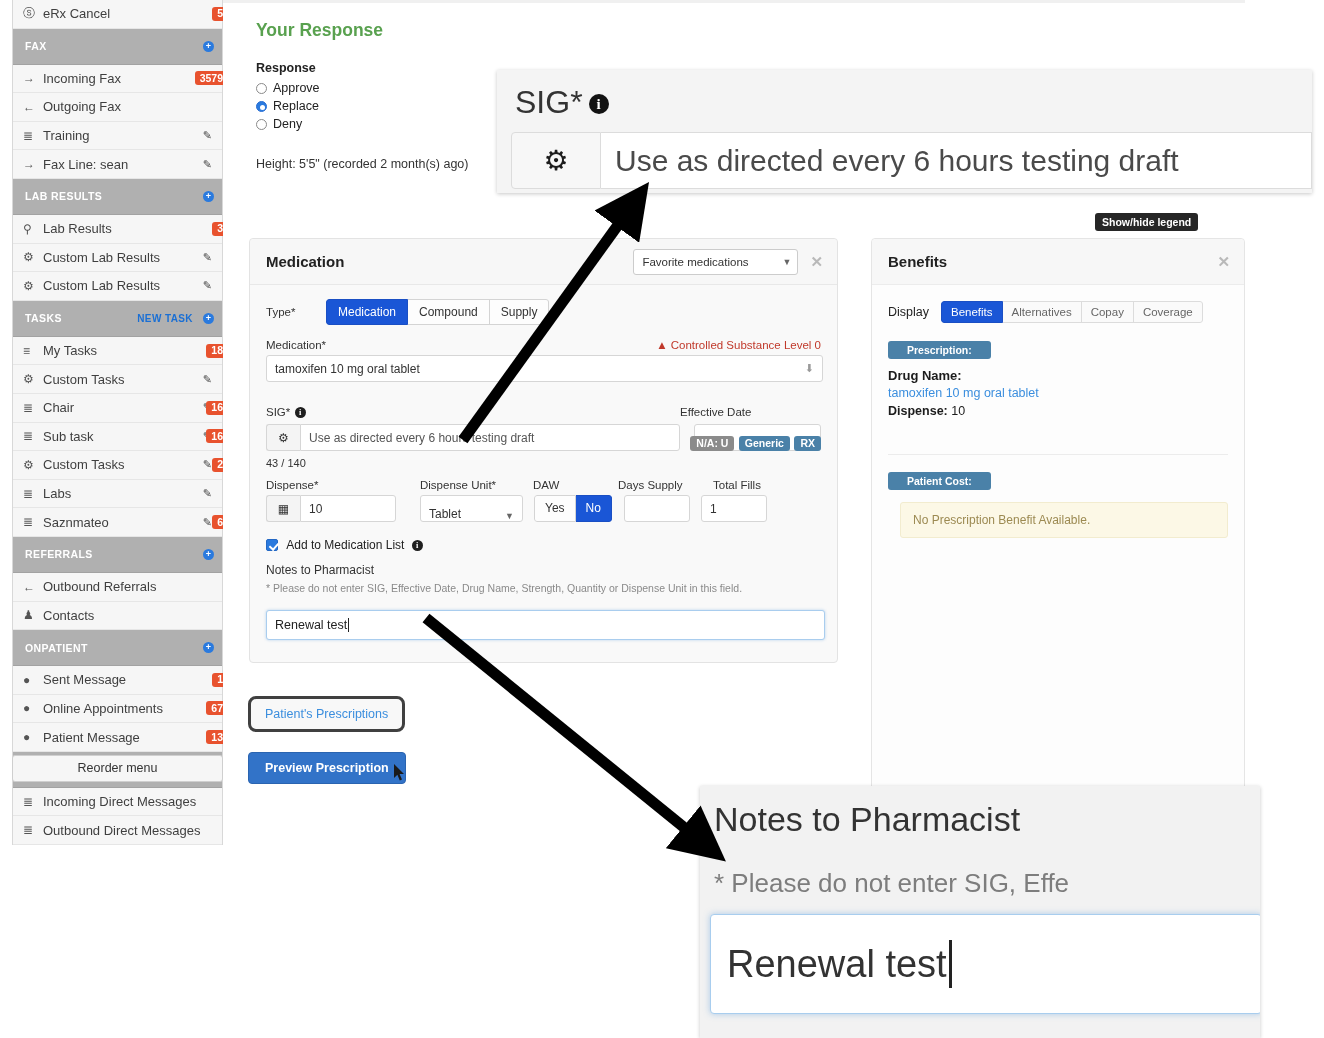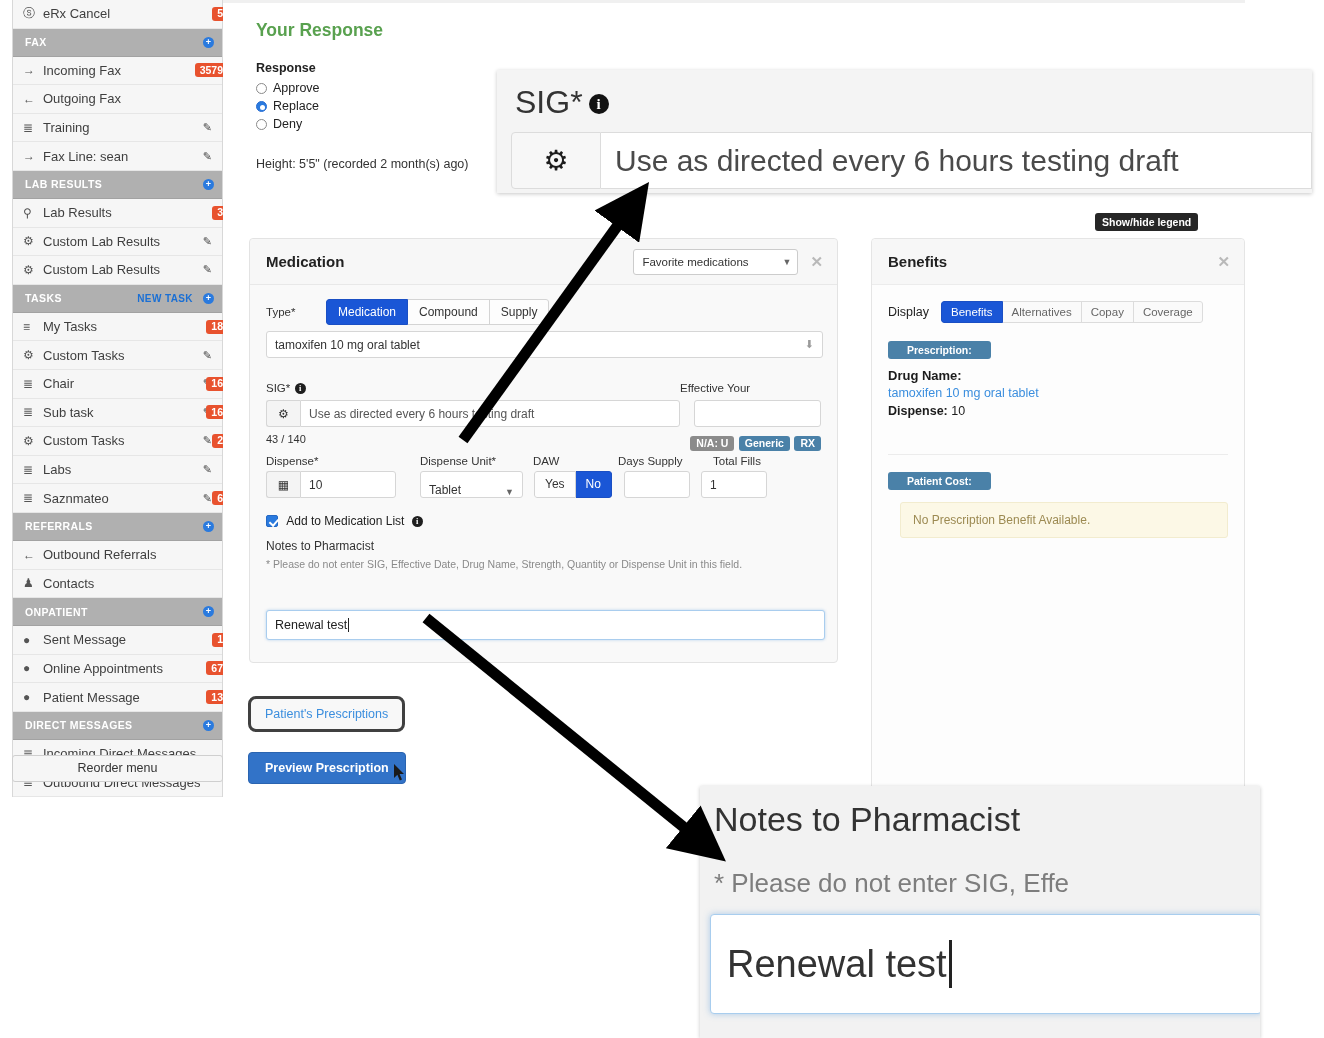--- a/index.html
+++ b/index.html
@@ -30,21 +30,21 @@
     white-space: nowrap;
   }
   .side-row .ico {
     width: 15px; display:inline-block; text-align:left;
     font-size: 12px; color:#555; margin-right: 5px; flex:0 0 auto;
   }
   .side-row .lbl { flex: 1 1 auto; overflow: hidden; }
   .side-row .pencil { color:#4a4a4a; font-size: 11px; margin-right: 2px; }
   .side-head {
     position: relative;
-    height: 28px;
+    height: 36px;
     display:flex; align-items:center; justify-content:space-between;
     background: #b0b0b0; color: #ffffff;
     font-size: 10.5px; font-weight: bold; letter-spacing: .4px;
     padding: 0 8px 0 12px;
     border-bottom: 1px solid #a2a2a2;
   }
   .side-head .newtask { color:#1a6fd4; font-size:10px; font-weight:bold; margin-left:auto; margin-right:10px; }
   .plus-circle {
     width: 11px; height: 11px; border-radius: 50%;
     background: #2a7ade; color:#fff; font-size: 9px; line-height: 11px;
@@ -415,39 +415,46 @@
 
         <div style="display:flex;align-items:center;height:30px;">
           <span class="fld-label" style="width:60px;">Type*</span>
           <span class="btn-group">
             <span class="bg-btn active">Medication</span>
             <span class="bg-btn">Compound</span>
             <span class="bg-btn">Supply</span>
           </span>
         </div>
 
+        <div style="display:flex;align-items:center;margin-top:12px;">
+          <span class="fld-label">Medication*</span>
+          <span class="ctrl-warn" style="margin-left:auto;">
+            <span>▲</span>
+            <span>Controlled Substance Level 0</span>
+          </span>
+        </div>
 
         <div class="inp" style="margin-top:4px;width:557px;">
           <span>tamoxifen 10 mg oral tablet</span>
           <span style="margin-left:auto;color:#9a9a9a;font-size:11px;">⬇</span>
         </div>
 
         <div style="position:absolute;right:16px;top:148px;">
           <span class="pill grey">N/A: U</span>
           <span class="pill blue">Generic</span>
           <span class="pill blue">RX</span>
         </div>
 
         <div style="display:flex;margin-top:20px;">
           <div style="width:414px;">
             <span class="fld-label">SIG*</span>
             <span class="info-i">i</span>
           </div>
           <div>
-            <span class="fld-label">Effective Your</span>
+            <span class="fld-label">Effective Date</span>
           </div>
         </div>
 
         <div style="display:flex;margin-top:4px;align-items:flex-start;">
           <div style="display:flex;">
             <div class="addon">⚙</div>
             <div class="inp" style="width:380px;border-radius:0 3px 3px 0;color:#555;">
               <span>Use as directed every 6 hours testing draft</span>
             </div>
           </div>

